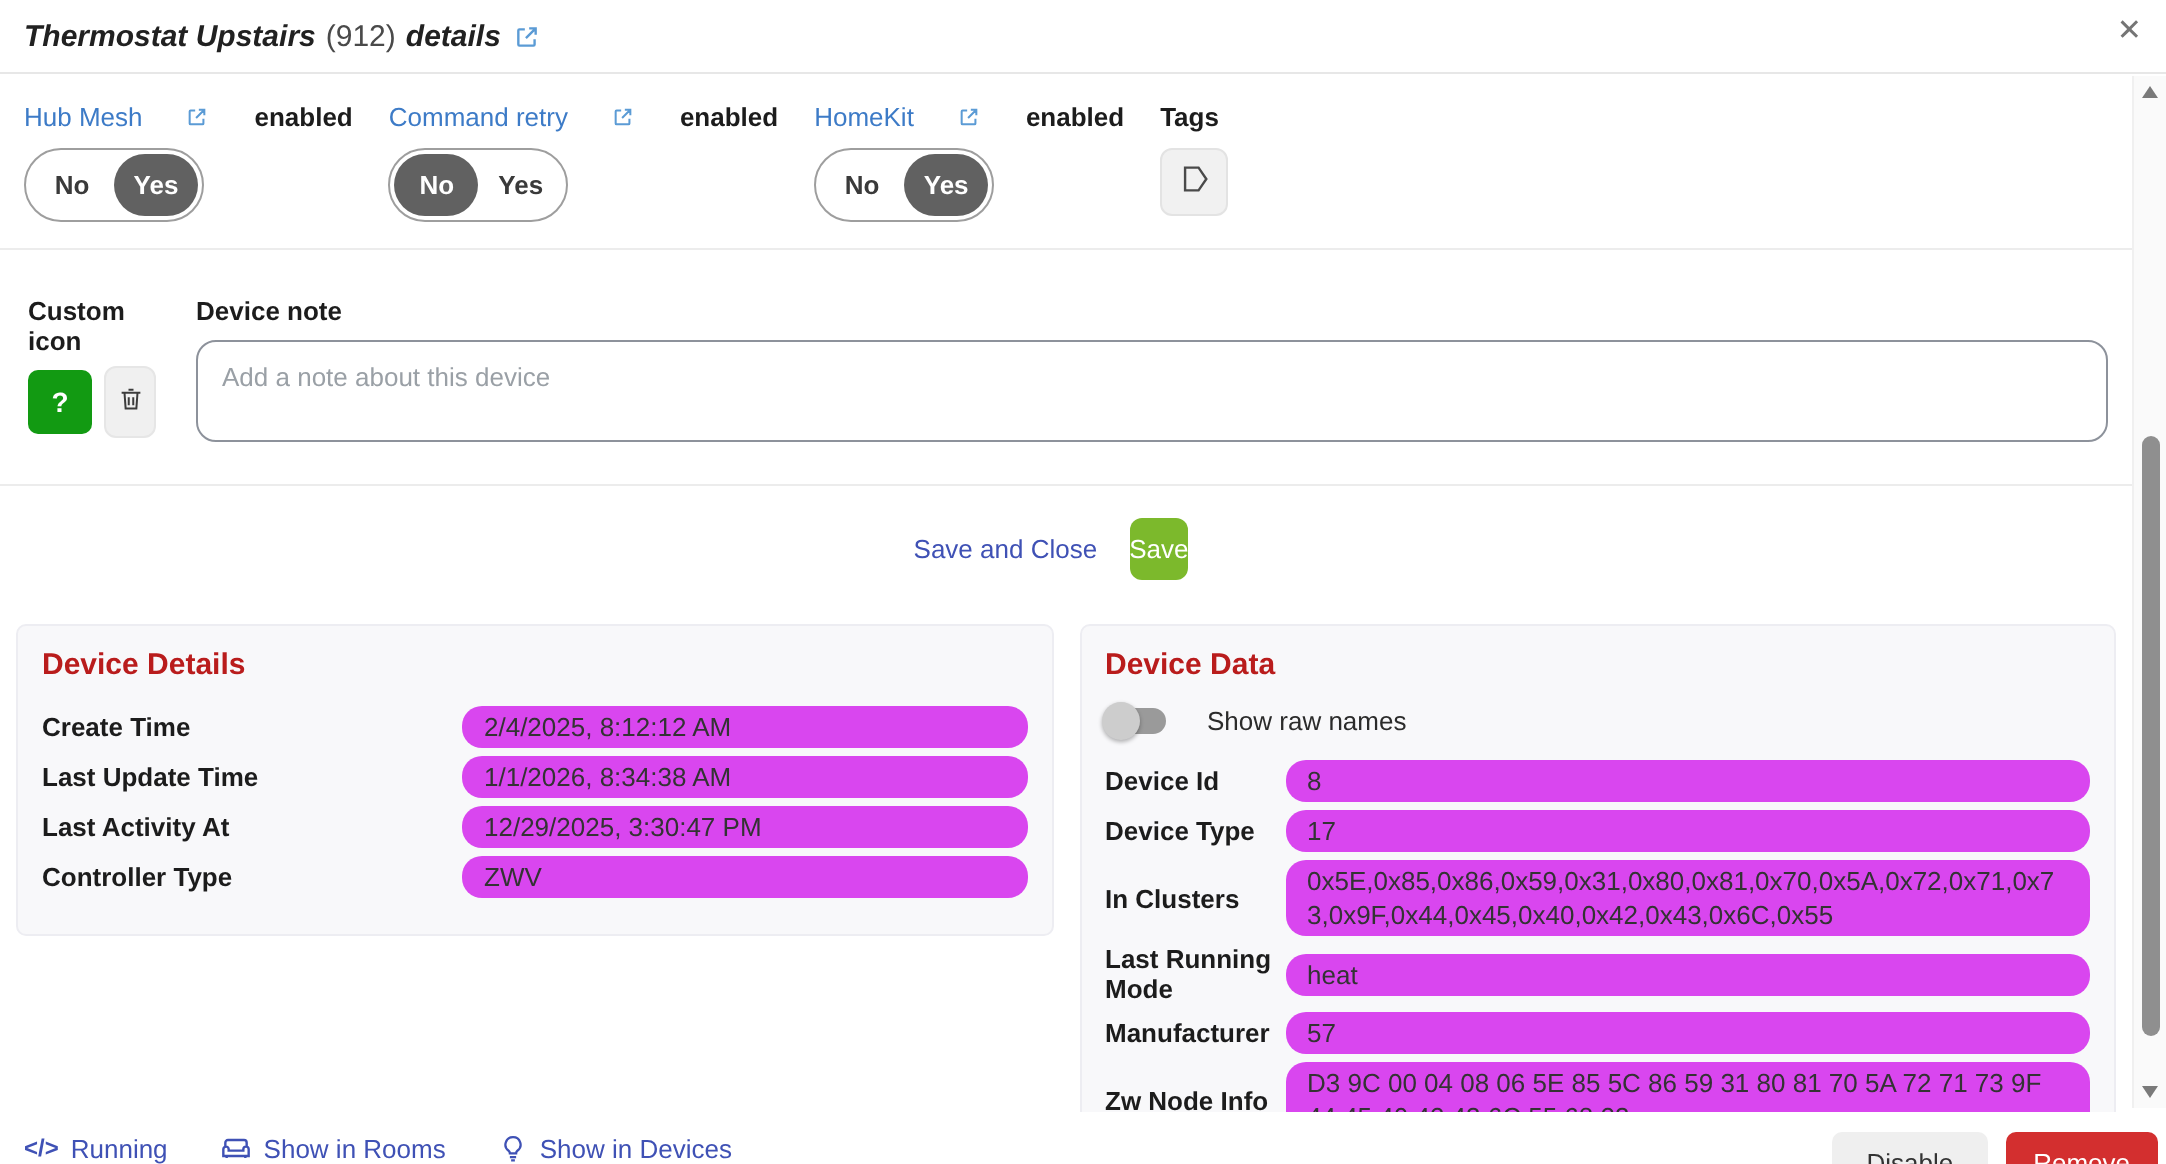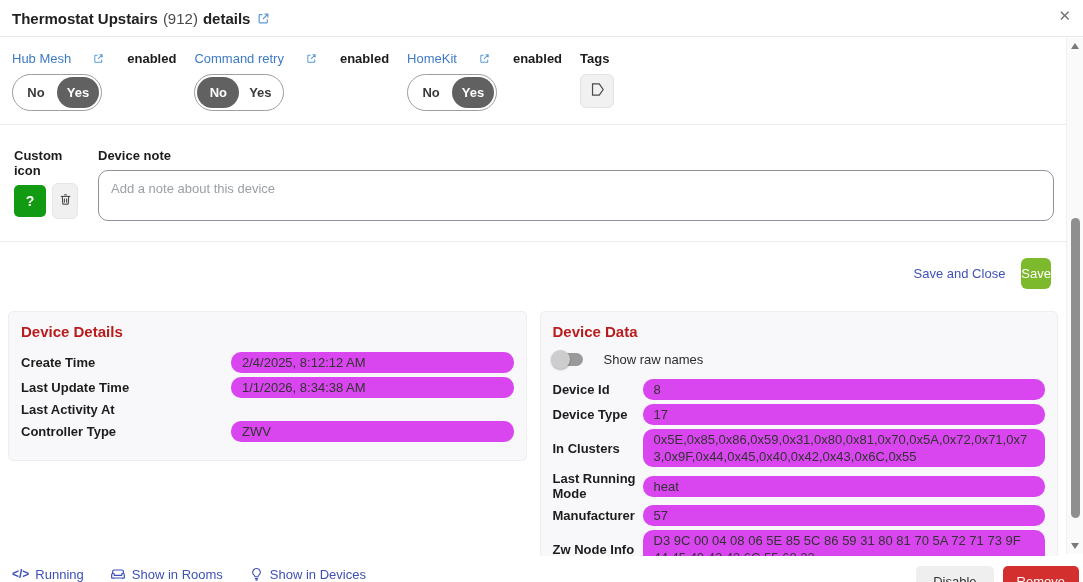--- a/index.html
+++ b/index.html
@@ -3,21 +3,21 @@
 <meta charset="utf-8">
 <style>
   * { box-sizing: border-box; margin: 0; padding: 0; }
   body { font-family: "Liberation Sans", sans-serif; background: #fff; }
   .screen { position: relative; width: 1083px; height: 582px; background: #fff; overflow: hidden; }
 
   
   .hdr { position: absolute; top: 0; left: 0; right: 0; height: 37px; border-bottom: 1px solid #e7e7e7;
          display: flex; align-items: center; padding: 0 12px; }
   .hdr-title { font-size: 15px; color: #212121; display: flex; align-items: center; gap: 5px; }
-  .hdr-title .b { font-weight: bold; }
+  .hdr-title .b { font-weight: bold; font-style: italic; }
   .hdr-title .id { color: #4a4a4a; font-weight: normal; }
   .ext-ico { color: #5b9bd5; display: inline-flex; margin-left: 2px; }
   .close-x { position: absolute; right: 12px; top: 8px; color: #757575; font-size: 15px; cursor: pointer; line-height: 1; }
 
   
   .content { position: absolute; top: 38px; left: 0; right: 17px; height: 518px; }
 
   
   .toggles-row { display: flex; gap: 18px; padding: 13px 12px 0 12px; }
   .tgl-group { display: flex; flex-direction: column; gap: 8px; }
@@ -44,21 +44,21 @@
   .trashbtn { width: 26px; height: 36px; border: 1px solid #e6e6e6; border-radius: 6px; background: #f0f0f0;
               display: flex; align-items: center; justify-content: center; cursor: pointer; margin-top: -2px; }
   .note-col { flex: 1; }
   .note-ta { width: 100%; height: 51px; border: 1px solid #8d929b; border-radius: 10px; resize: none;
              padding: 10px 12px; font-family: "Liberation Sans", sans-serif; font-size: 13px; color: #333; }
   .note-ta::placeholder { color: #9aa0a6; }
 
   .div2 { margin-top: 16px; }
 
   
-  .save-row { display: flex; justify-content: flex-end; align-items: center; gap: 16px; padding: 16px 15px 0 0; }
+  .save-row { display: flex; justify-content: center; align-items: center; gap: 16px; padding: 16px 15px 0 0; }
   .link { color: #3f51b5; font-size: 13px; text-decoration: none; cursor: pointer; }
   .save-btn { background: #7cb92c; color: #fff; border: none; border-radius: 6px; font-size: 13px;
               padding: 8px 0; cursor: pointer; font-family: "Liberation Sans", sans-serif; }
 
   
   .panels { display: flex; gap: 13px; padding: 0 8px; margin-top: 22px; align-items: flex-start; }
   .panel { background: #f8f8fa; border: 1px solid #ededf2; border-radius: 5px; padding: 11px 12px 14px 12px; width: 522px; }
   .panel-title { font-size: 15px; font-weight: bold; color: #b91c1c; margin-bottom: 12px; }
   .drow { display: flex; align-items: center; margin-bottom: 4px; }
   .drow .lbl { font-size: 13px; font-weight: bold; color: #1c1c1c; flex: none; line-height: 15px; }
@@ -213,20 +213,21 @@
         <div class="drow">
           <span class="lbl">Create Time</span>
           <span class="val">2/4/2025, 8:12:12 AM</span>
         </div>
         <div class="drow">
           <span class="lbl">Last Update Time</span>
           <span class="val">1/1/2026, 8:34:38 AM</span>
         </div>
         <div class="drow">
           <span class="lbl">Last Activity At</span>
+          <span class="val">12/29/2025, 3:30:47 PM</span>
         </div>
         <div class="drow">
           <span class="lbl">Controller Type</span>
           <span class="val">ZWV</span>
         </div>
       </div>
 
       <div class="panel ddata">
         <div class="panel-title">Device Data</div>
         <div class="switch-row">

